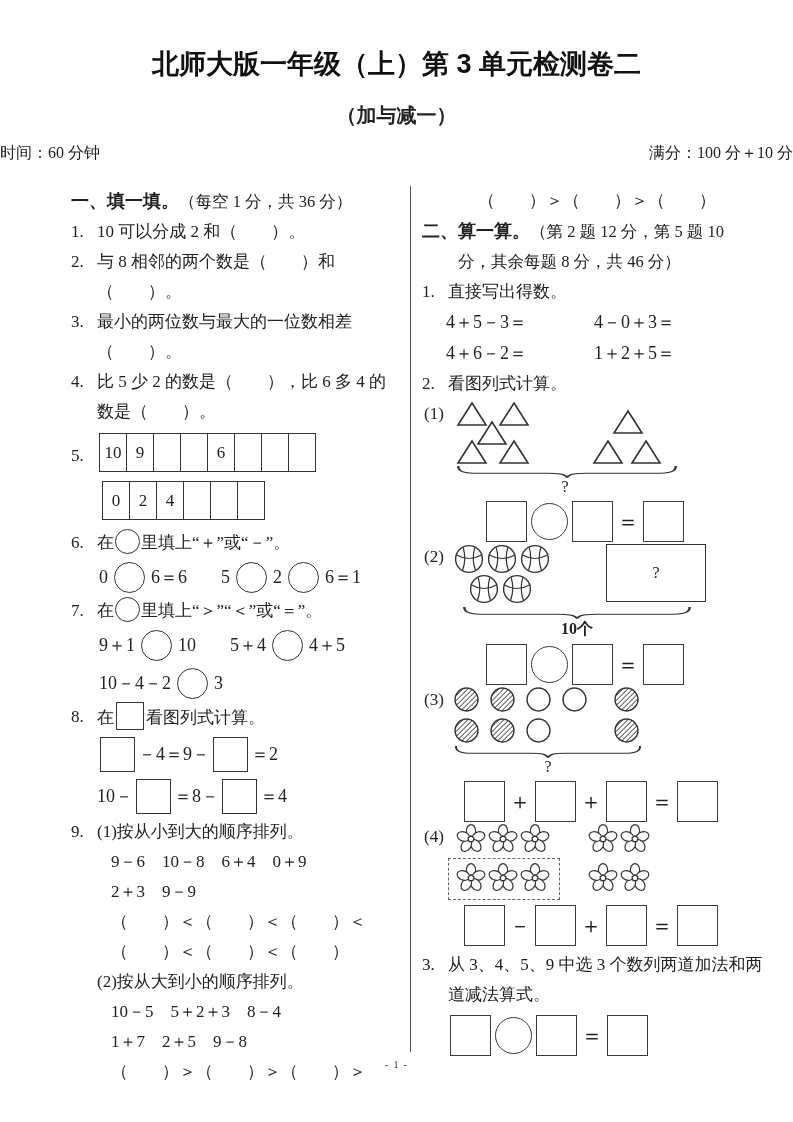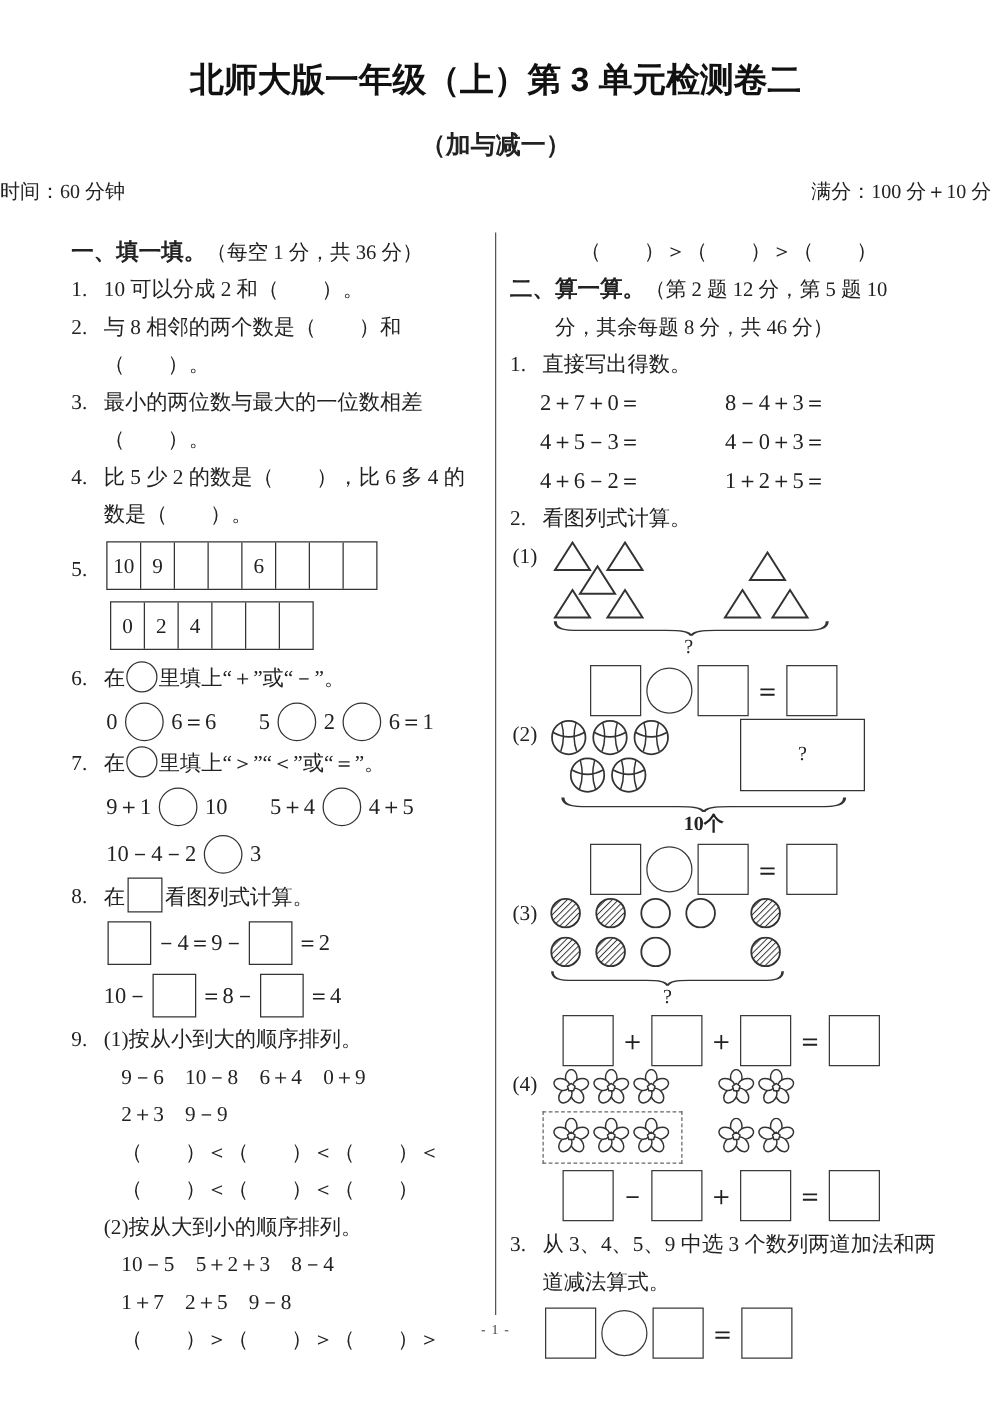--- a/index.html
+++ b/index.html
@@ -3,21 +3,21 @@
 <meta charset="utf-8">
 <style>
   html,body{margin:0;padding:0;background:#fff;}
   .page{position:relative;width:793px;height:1122px;background:#fff;overflow:hidden;
         font-family:"Liberation Serif","DejaVu Serif",serif;color:#222;font-size:17px;}
   .hdr{text-align:center;}
   .title{padding-top:46px;font-family:"Liberation Sans","DejaVu Sans",sans-serif;
          font-weight:bold;font-size:27px;color:#111;}
   .subtitle{margin-top:20px;font-size:20px;font-weight:600;}
   .meta{margin-top:14px;display:flex;justify-content:space-between;gap:48px;font-size:16px;}
-  .columns{position:absolute;left:57px;top:186px;width:684px;height:866px;display:flex;}
+  .columns{position:absolute;left:71px;top:186px;width:684px;height:866px;display:flex;}
   .col-left{width:340px;flex:none;border-right:1px solid #555;box-sizing:border-box;padding-right:4px;}
   .col-right{flex:1;padding-left:11px;}
   .sec-head{line-height:30px;white-space:nowrap;}
   .sec-head .bold{font-weight:bold;font-size:18px;}
   .sec-head .note{font-size:16.5px;}
   .note2{line-height:30px;padding-left:36px;font-size:16.5px;}
   .q{display:flex;line-height:30px;}
   .qnum{flex:none;width:26px;}
   .qbody{flex:1;min-width:0;}
   .line{white-space:nowrap;line-height:30px;}
@@ -260,24 +260,20 @@
       </div>
       <div class="note2">分，其余每题 8 分，共 46 分）</div>
 
       <div class="q">
         <span class="qnum">1.</span>
         <div class="qbody">
             <div class="line">直接写出得数。</div>
           </div>
       </div>
       <div class="calc-row">
-        <span class="calc-cell">2＋7＋0＝</span>
-        <span class="calc-cell">8－4＋3＝</span>
-      </div>
-      <div class="calc-row">
         <span class="calc-cell">4＋5－3＝</span>
         <span class="calc-cell">4－0＋3＝</span>
       </div>
       <div class="calc-row">
         <span class="calc-cell">4＋6－2＝</span>
         <span class="calc-cell">1＋2＋5＝</span>
       </div>
 
       <div class="q">
         <span class="qnum">2.</span>

